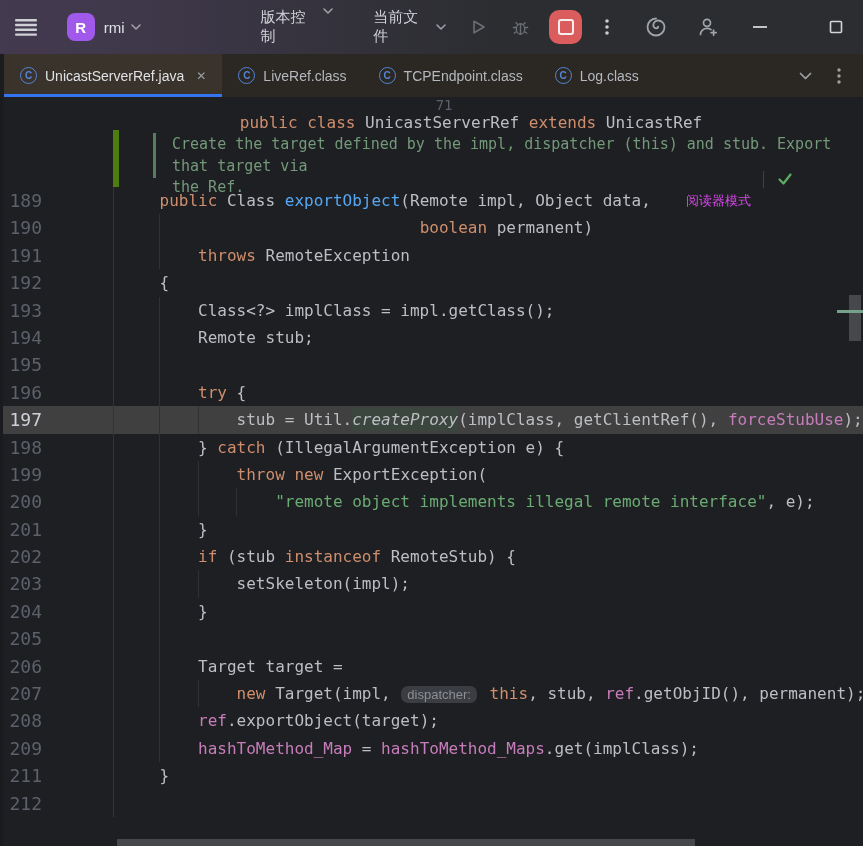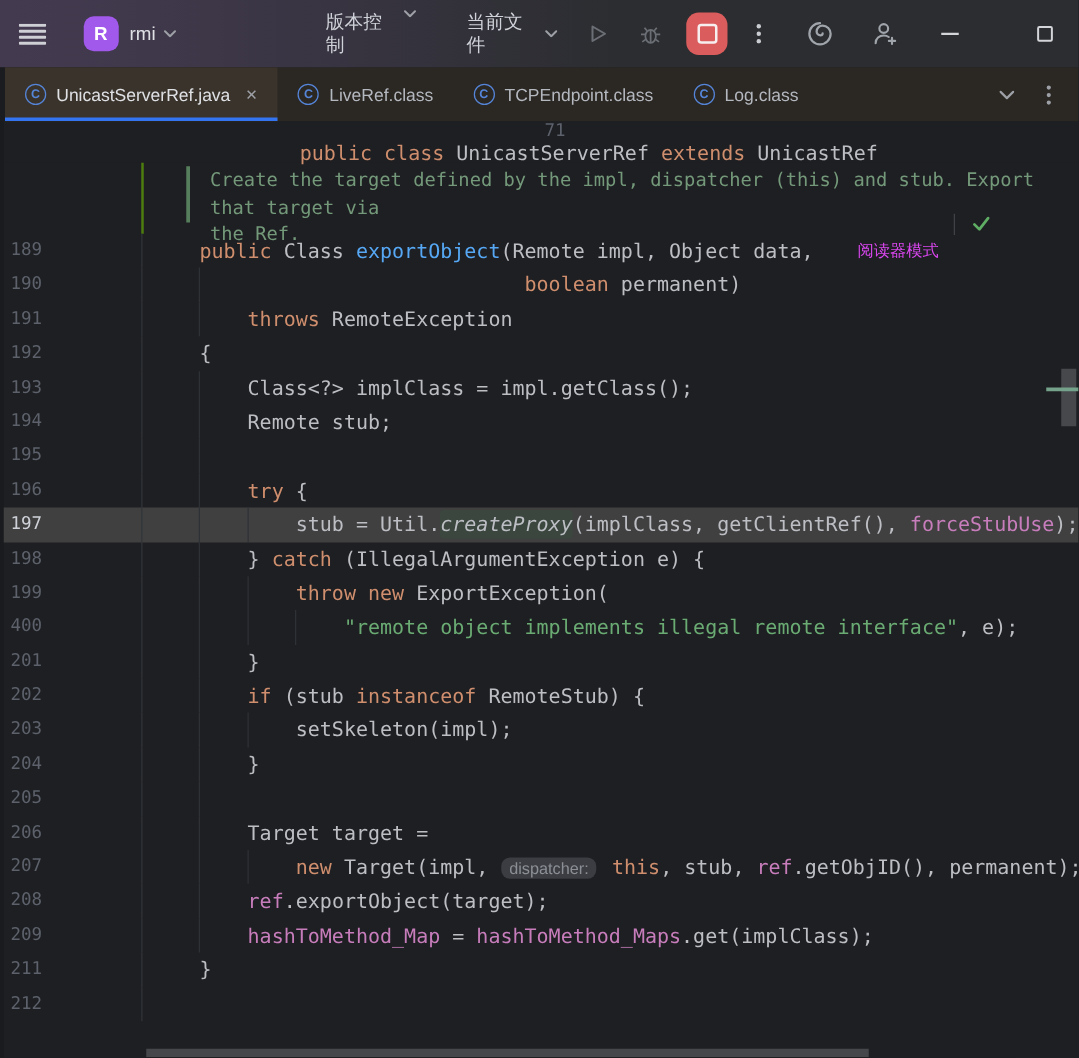--- a/index.html
+++ b/index.html
@@ -44,27 +44,27 @@
   .sticky{height:33px;display:flex;align-items:center;font-size:16px;white-space:pre;background:#1e1f22;flex-direction:column;}
   .sticky .ln{width:42px;flex:none;text-align:right;font-size:14px;color:#5c616b;}
   .sticky .scode{margin-left:71px;padding-left:8px;}
   .sticky-right{margin-left:auto;display:flex;align-items:center;gap:12px;padding-right:10px;}
   .reader{font-size:13px;color:#d946ef;cursor:pointer;white-space:nowrap;margin-top:44px;}
   .vsep{width:1px;height:17px;background:#3f4147;}
 
   .editor{position:relative;height:716px;overflow:hidden;}
   .doc{display:flex;height:57px;}
   .doc .ln{width:42px;flex:none;}
-  .doc .body{margin-left:71px;border-left:2px solid #4d7c0f;padding-left:7px;position:relative;flex:1;}
+  .doc .body{margin-left:71px;border-left:6px solid #4d7c0f;padding-left:7px;position:relative;flex:1;}
   .doc .bar{position:absolute;left:34px;top:3px;bottom:9px;width:3px;background:#567d5c;}
   .doc .txt{padding:4px 0 0 46px;font-size:15px;line-height:21.5px;color:#74997a;}
 
   .row{display:flex;height:27.4px;line-height:27.4px;position:relative;white-space:pre;
        font-size:16px;cursor:text;}
-  .row .ln{width:42px;flex:none;text-align:center;font-size:14px;color:#5c616b;line-height:27.4px;}
+  .row .ln{width:42px;flex:none;text-align:right;font-size:18px;color:#5c616b;line-height:27.4px;}
   .row .code{flex:none;margin-left:71px;border-left:1px solid #313438;padding-left:7px;}
   .row.cur{background:#404040;}
   .row.cur .ln{color:#ced2d8;}
   .guide{position:absolute;top:0;bottom:0;width:1px;background:#2e3136;}
   .g1{left:159px}.g2{left:198px}.g3{left:236px}
 
   .tk-k{color:#cf8e6d}
   .tk-m{color:#56a8f5}
   .tk-s{color:#6aab73}
   .tk-f{color:#c77dbb}
@@ -267,21 +267,21 @@
         <div class="row"><i class="guide g1"></i><span class="ln">190</span><span class="code"><span>                               </span><span class="tk-k">boolean</span><span> permanent)</span></span></div>
         <div class="row"><i class="guide g1"></i><span class="ln">191</span><span class="code"><span>        </span><span class="tk-k">throws</span><span> RemoteException</span></span></div>
         <div class="row"><span class="ln">192</span><span class="code"><span>    {</span></span></div>
         <div class="row"><i class="guide g1"></i><span class="ln">193</span><span class="code"><span>        Class&lt;?&gt; implClass = impl.getClass();</span></span></div>
         <div class="row"><i class="guide g1"></i><span class="ln">194</span><span class="code"><span>        Remote stub;</span></span></div>
         <div class="row"><i class="guide g1"></i><span class="ln">195</span><span class="code"></span></div>
         <div class="row"><i class="guide g1"></i><span class="ln">196</span><span class="code"><span>        </span><span class="tk-k">try</span><span> {</span></span></div>
         <div class="row cur"><i class="guide g1"></i><i class="guide g2"></i><span class="ln">197</span><span class="code"><span>            stub = Util.</span><span class="tk-smh">createProxy</span><span>(implClass, getClientRef(), </span><span class="tk-sf">forceStubUse</span><span>);</span></span></div>
         <div class="row"><i class="guide g1"></i><span class="ln">198</span><span class="code"><span>        } </span><span class="tk-k">catch</span><span> (IllegalArgumentException e) {</span></span></div>
         <div class="row"><i class="guide g1"></i><i class="guide g2"></i><span class="ln">199</span><span class="code"><span>            </span><span class="tk-k">throw</span><span> </span><span class="tk-k">new</span><span> ExportException(</span></span></div>
-        <div class="row"><i class="guide g1"></i><i class="guide g2"></i><i class="guide g3"></i><span class="ln">400</span><span class="code"><span>                </span><span class="tk-s">"remote object implements illegal remote interface"</span><span>, e);</span></span></div>
+        <div class="row"><i class="guide g1"></i><i class="guide g2"></i><i class="guide g3"></i><span class="ln">200</span><span class="code"><span>                </span><span class="tk-s">"remote object implements illegal remote interface"</span><span>, e);</span></span></div>
         <div class="row"><i class="guide g1"></i><span class="ln">201</span><span class="code"><span>        }</span></span></div>
         <div class="row"><i class="guide g1"></i><span class="ln">202</span><span class="code"><span>        </span><span class="tk-k">if</span><span> (stub </span><span class="tk-k">instanceof</span><span> RemoteStub) {</span></span></div>
         <div class="row"><i class="guide g1"></i><i class="guide g2"></i><span class="ln">203</span><span class="code"><span>            setSkeleton(impl);</span></span></div>
         <div class="row"><i class="guide g1"></i><span class="ln">204</span><span class="code"><span>        }</span></span></div>
         <div class="row"><i class="guide g1"></i><span class="ln">205</span><span class="code"></span></div>
         <div class="row"><i class="guide g1"></i><span class="ln">206</span><span class="code"><span>        Target target =</span></span></div>
         <div class="row"><i class="guide g1"></i><i class="guide g2"></i><span class="ln">207</span><span class="code"><span>            </span><span class="tk-k">new</span><span> Target(impl, </span><span class="tk-hint">dispatcher:</span><span> </span><span class="tk-k">this</span><span>, stub, </span><span class="tk-f">ref</span><span>.getObjID(), permanent);</span></span></div>
         <div class="row"><i class="guide g1"></i><span class="ln">208</span><span class="code"><span>        </span><span class="tk-f">ref</span><span>.exportObject(target);</span></span></div>
         <div class="row"><i class="guide g1"></i><span class="ln">209</span><span class="code"><span>        </span><span class="tk-f">hashToMethod_Map</span><span> = </span><span class="tk-sf">hashToMethod_Maps</span><span>.get(implClass);</span></span></div>
         <div class="row"><span class="ln">211</span><span class="code"><span>    }</span></span></div>

